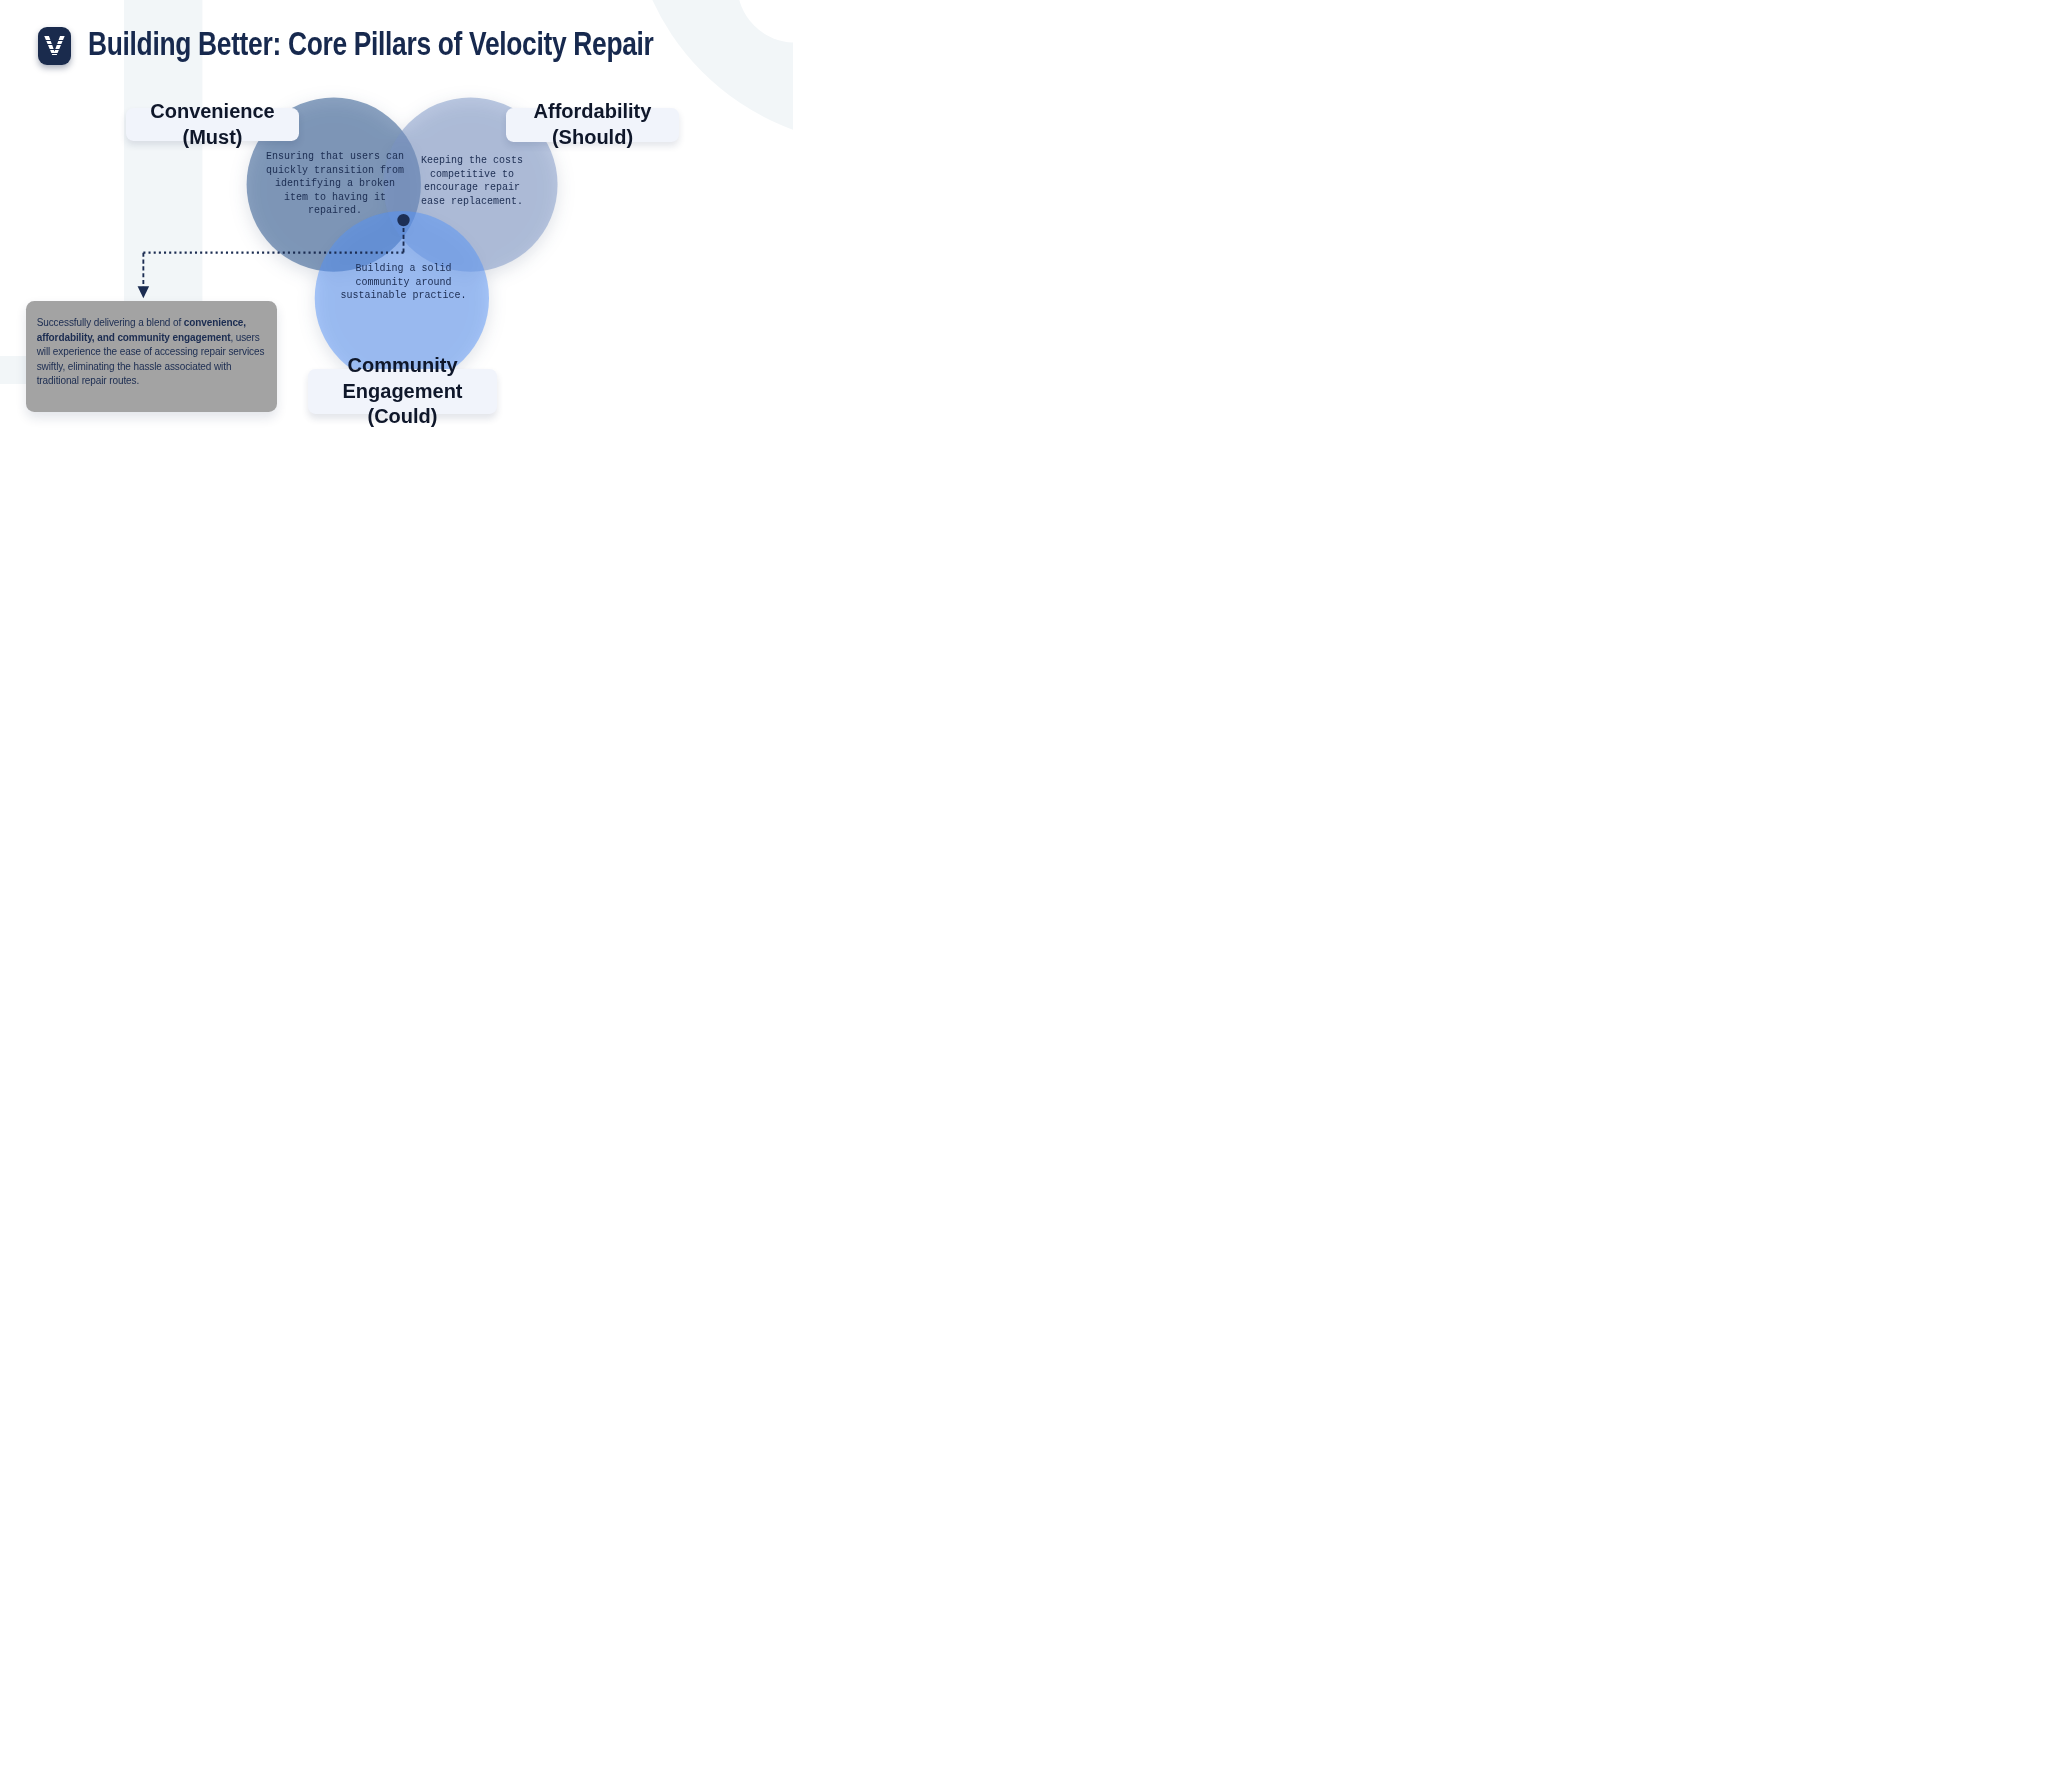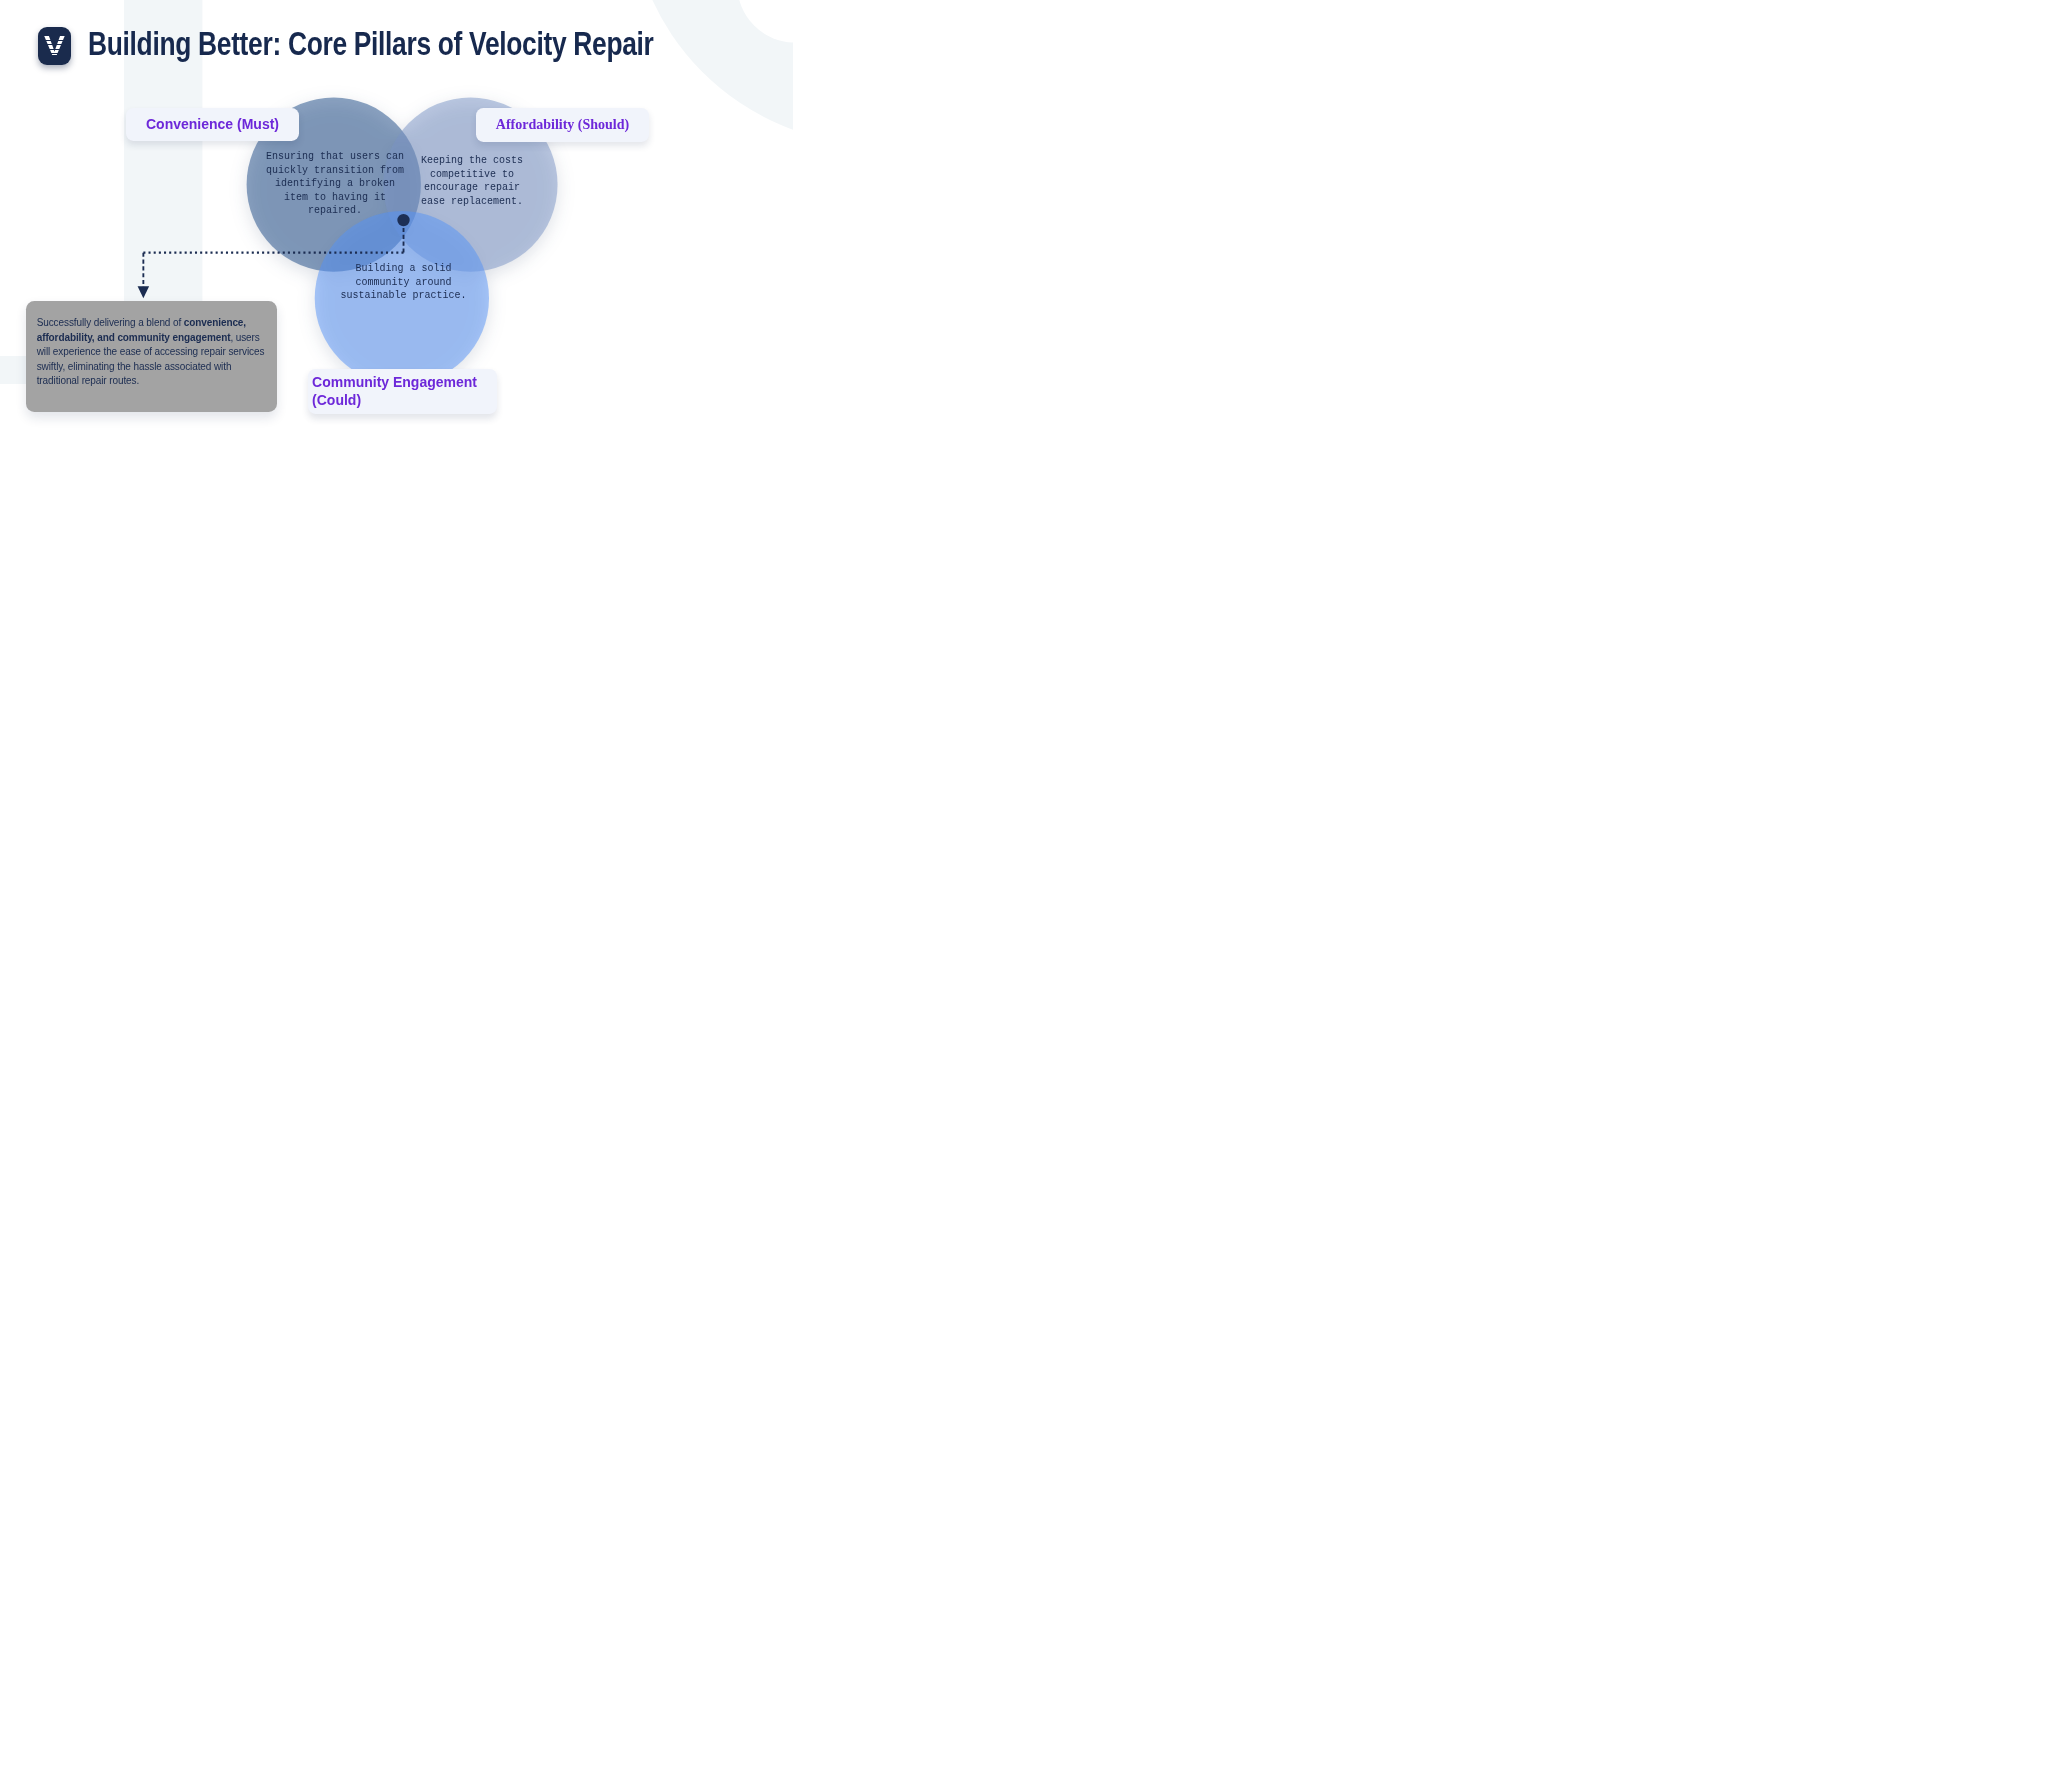--- a/index.html
+++ b/index.html
@@ -35,25 +35,25 @@
   .desc{
     position:absolute;text-align:center;font-size:10px;line-height:1.36;color:#1b2c51;font-family:Liberation Mono, monospace;
   }
   .desc-convenience{left:265px;top:150px;width:140px;}
   .desc-affordability{left:410px;top:154px;width:124px;}
   .desc-community{left:338px;top:262px;width:131px;}
   
   .chip{
     position:absolute;background:#f1f4fb;border-radius:7.4px;
     box-shadow:0 4.1px 7.4px rgba(25,45,85,.12);
-    display:flex;align-items:center;justify-content:center;text-align:left;
-    font-size:14px;font-weight:600;color:#6d28d9;line-height:1.28;
+    display:flex;align-items:center;justify-content:center;text-align:center;
+    font-size:20px;font-weight:600;color:#0f172a;line-height:1.28;
   }
   .chip-convenience{left:126px;top:108px;width:173px;height:33px;}
-  .chip-affordability{left:476px;top:108px;width:173px;height:34px;font-family:Liberation Serif, serif;}
+  .chip-affordability{left:506px;top:108px;width:173px;height:34px;}
   .chip-community{left:308px;top:369px;width:189px;height:45px;padding:0 4.1px;box-sizing:border-box;}
   
   .callout{
     position:absolute;left:26px;top:301px;width:251px;height:111px;box-sizing:border-box;
     background:#a3a3a3;border-radius:8.3px;box-shadow:0 5.8px 10.7px rgba(25,45,85,.12);
     padding:15px 10px 10px 10.7px;font-size:10px;line-height:1.45;color:#1b2c51;letter-spacing:-0.1px;
   }
   .callout b{font-weight:700;}
 </style>
 </head>

